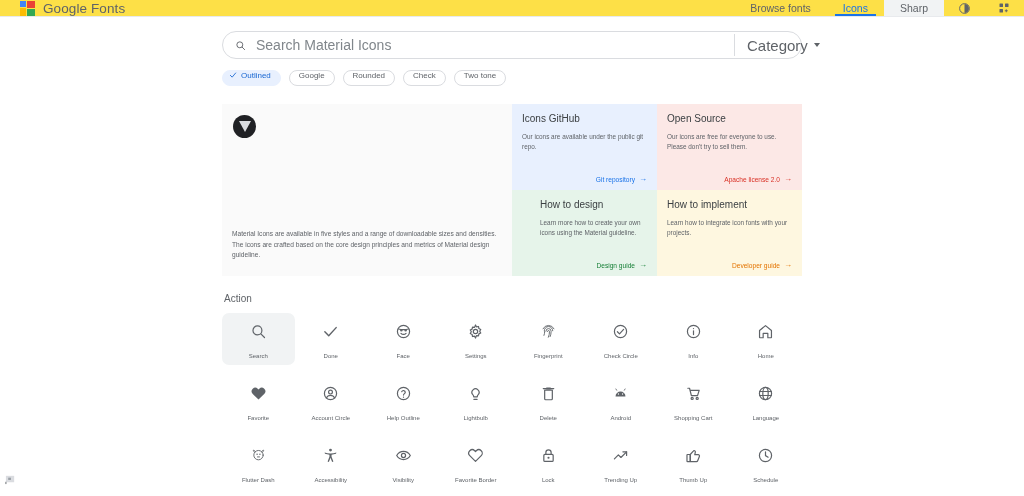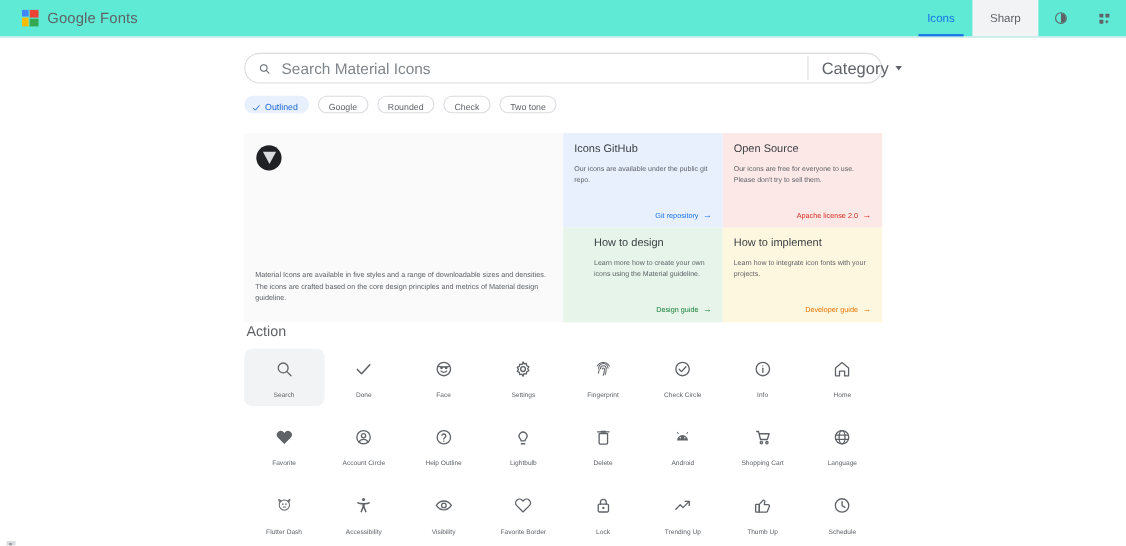--- a/index.html
+++ b/index.html
@@ -8,25 +8,25 @@
     width: 1024px; height: 496px;
     overflow: hidden;
     background: #ffffff;
     font-family: "Liberation Sans", sans-serif;
     color: #3c4043;
   }
 
   
   .topbar {
     position: relative;
-    height: 34px;
+    height: 17px;
     border-bottom: 1px solid #e8eaed;
     display: flex;
     align-items: stretch;
-    background: #5eead4;
+    background: #fde047;
   }
   .brand {
     display: flex; align-items: center;
     padding-left: 20px;
     gap: 8px;
   }
   .g-logo { width: 15px; height: 15px; position: relative; display:block; }
   .g-logo i { position:absolute; display:block; }
   .g-logo .r1 { left:0; top:0; width:6px; height:6px; background:#4285f4; }
   .g-logo .r2 { left:7px; top:0; width:8px; height:7px; background:#ea4335; }
@@ -112,21 +112,21 @@
     width:0;height:0;border-left:3.5px solid transparent;border-right:3.5px solid transparent;
     border-top:4px solid #5f6368; margin-left:6px;
   }
 
   
   .chips { display:flex; gap:8px; margin-top: 11px; }
   .chip {
     height: 16px;
     border: 1px solid #dadce0;
     border-radius: 9px;
-    display:flex; align-items:flex-end;
+    display:flex; align-items:flex-start;
     padding: 0 9px;
     font-size: 8px;
     color:#5f6368;
     cursor:pointer;
     background:#fff;
     white-space: nowrap;
   }
   .chip.selected {
     background: #e8f0fe;
     border-color: #e8f0fe;
@@ -184,21 +184,22 @@
   .c-github .cta { color:#1a73e8; }
   .c-open   { background:#fce8e6; }
   .c-open .cta { color:#d93025; }
   .c-design { background:#e6f4ea;padding-left:28px; }
   .c-design .cta { color:#188038; }
   .c-impl   { background:#fef7e0; }
   .c-impl .cta { color:#e37400; }
 
   
   .section-title {
-    font-size: 13px;
+    margin-top: 17px;
+    font-size: 10px;
     color: #5f6368;
     padding-left: 2px;
   }
   .icongrid {
     margin-top: 9px;
     display: grid;
     grid-template-columns: repeat(8, 1fr);
     row-gap: 10px;
   }
   .iconcell {
@@ -236,20 +237,21 @@
     <span class="g-logo">
       <i class="r1"></i>
         <i class="r2"></i>
         <i class="r3"></i>
         <i class="r4"></i>
     </span>
     <span class="brand-text">Google Fonts</span>
   </div>
 
   <div class="topnav">
+    <div class="navitem">Browse fonts</div>
     <div class="navitem active">Icons</div>
     <div class="navitem shaded">Sharp</div>
     <div class="iconbtn">
       <svg width="13" height="13" viewBox="0 0 24 24">
         <circle cx="12" cy="12" r="9" fill="none" stroke="#5f6368" stroke-width="1.8"></circle>
         <path d="M12 3.8 A8.2 8.2 0 0 1 12 20.2 Z" fill="#5f6368"></path>
       </svg>
     </div>
     <div class="iconbtn">
       <svg width="12" height="12" viewBox="0 0 24 24" fill="#5f6368">

